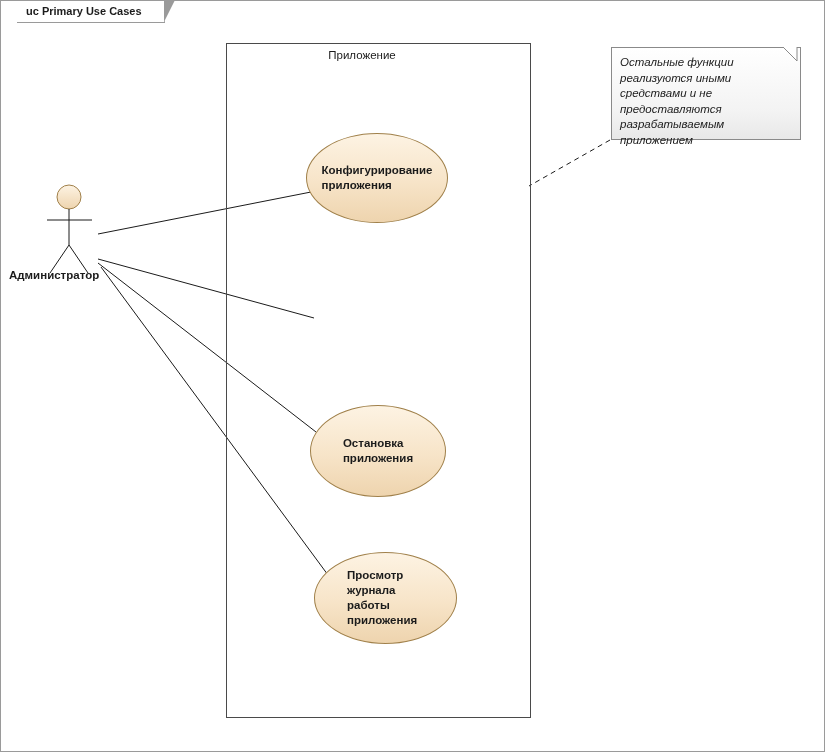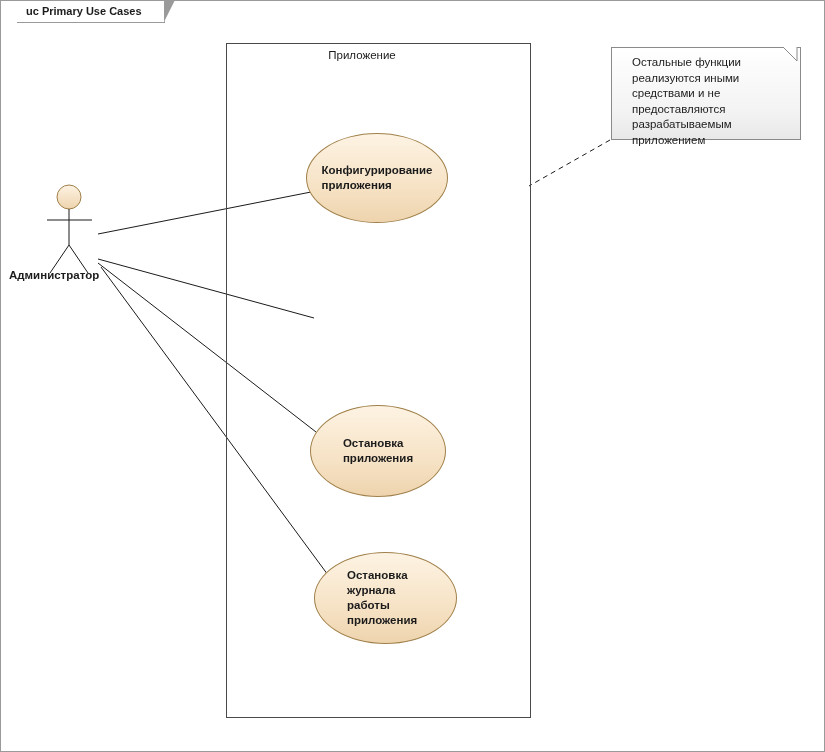--- a/index.html
+++ b/index.html
@@ -122,22 +122,23 @@
     position: absolute;
     left: 610px;
     top: 46px;
     width: 190px;
     height: 93px;
     background: linear-gradient(to bottom, #ffffff 0%, #f3f3f3 70%, #e8e8e8 100%);
     border: 1px solid #8a8a8a;
     box-sizing: border-box;
     font-size: 11.5px;
     color: #1b1b1b;
-    padding: 7px 8px 0 20px;
+    padding: 7px 8px 0 8px;
     line-height: 1.35;
+    font-style: italic;
   }
   .note-fold-line {
     position: absolute;
     right: -1px;
     top: -1px;
     width: 18px;
     height: 18px;
     overflow: hidden;
   }
   svg.links {
@@ -199,21 +200,21 @@
 
   <div class="usecase" style="left:309px; top:404px; width:136px; height:92px;">
     <span>
       <span>Остановка</span>
       <span>приложения</span>
     </span>
   </div>
 
   <div class="usecase" style="left:313px; top:551px; width:143px; height:92px;">
     <span>
-      <span>Остановка журнала</span>
+      <span>Просмотр журнала</span>
       <span>работы приложения</span>
     </span>
   </div>
 
   <div class="note">
     <div class="note-fold-line">
       <svg width="18" height="18" viewBox="0 0 18 18">
         <polygon points="0,0 14,0 14,14" fill="#ffffff"></polygon>
         <polyline points="0,0 14,14" fill="none" stroke="#8a8a8a" stroke-width="1"></polyline>
         <polyline points="14,0 14,14" fill="none" stroke="#8a8a8a" stroke-width="1"></polyline>

